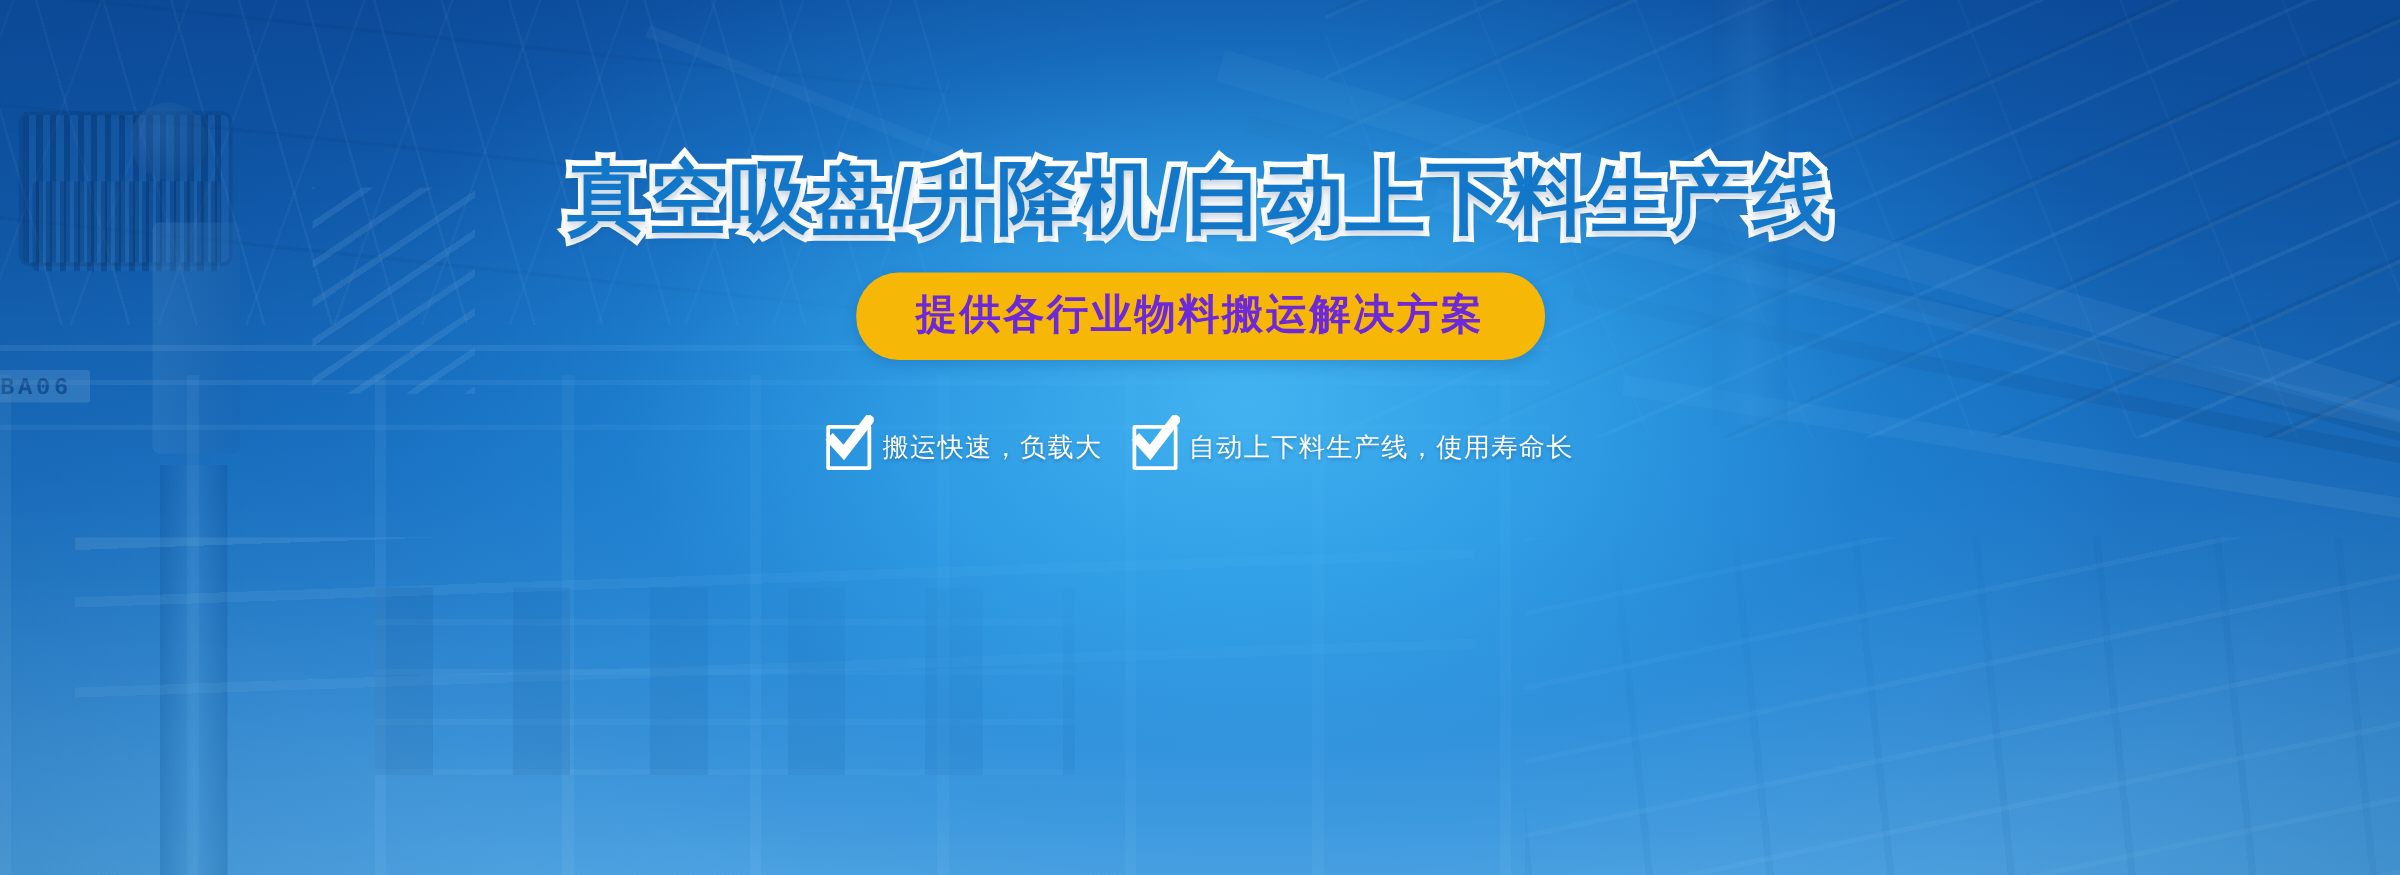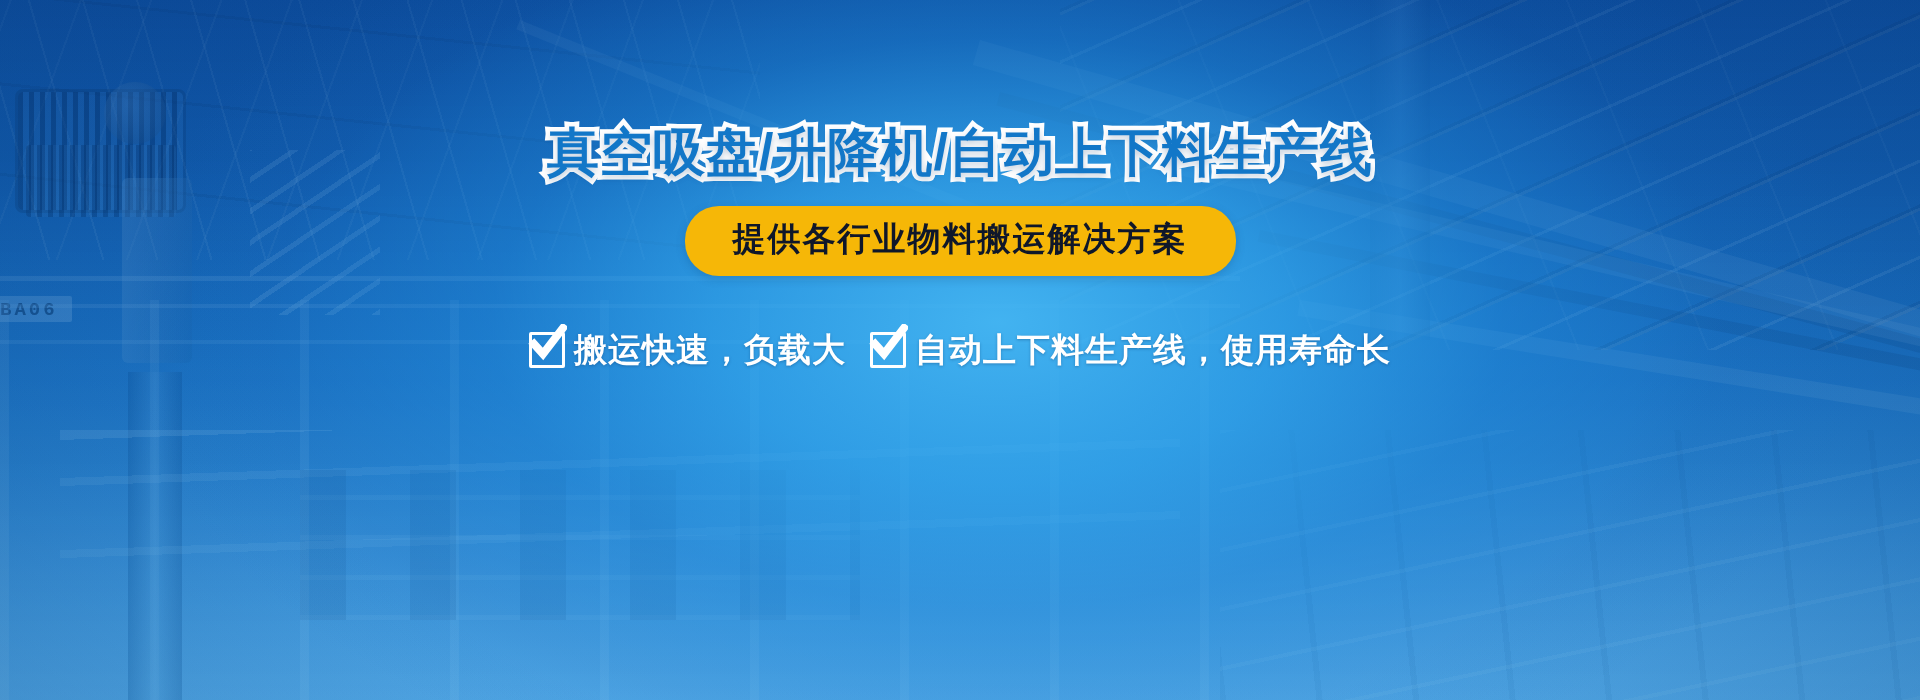--- a/index.html
+++ b/index.html
@@ -145,35 +145,35 @@
   .vig{
     position:absolute;inset:0;
     background:radial-gradient(1500px 900px at 50% 50%, rgba(0,0,0,0) 45%, rgba(10,62,120,.28) 85%, rgba(8,52,105,.45) 100%);
   }
 
   
   .content{position:absolute;inset:0;display:flex;flex-direction:column;align-items:center;}
 
   .title{
     margin-top:125px;
-    font-size:52px;
+    font-size:64px;
     font-weight:700;
     letter-spacing:1px;
     color:#1277c8;
     white-space:nowrap;
     line-height:1.05;
     -webkit-text-stroke:9px #ffffff;
     paint-order:stroke fill;
     text-shadow:0 3px 6px rgba(8,56,110,.25);
   }
 
   .pill{
     margin-top:26px;
     background:#f6b707;
-    color:#0f172a;
+    color:#6d28d9;
     font-size:33px;
     font-weight:700;
     letter-spacing:2px;
     padding:11px 48px 14px;
     border-radius:34px;
     white-space:nowrap;
     box-shadow:0 3px 10px rgba(8,54,104,.22);
   }
 
   .features{
@@ -183,21 +183,21 @@
     gap:24px;
     white-space:nowrap;
   }
   .feature{display:flex;align-items:center;gap:9px;}
   .check{
     width:30px;height:30px;flex:none;position:relative;
     border:3px solid #ffffff;border-radius:2px;
   }
   .check svg{position:absolute;left:-5px;top:-11px;width:40px;height:40px;display:block;}
   .ftext{
-    color:#ffffff;font-size:33px;font-weight:700;letter-spacing:1px;
+    color:#ffffff;font-size:21px;font-weight:400;letter-spacing:1px;
     text-shadow:0 1px 3px rgba(8,52,104,.35);
   }
 </style>
 </head>
 <body>
 
 <div class="banner">
 
   <div class="photo">
     <div class="base"></div>

